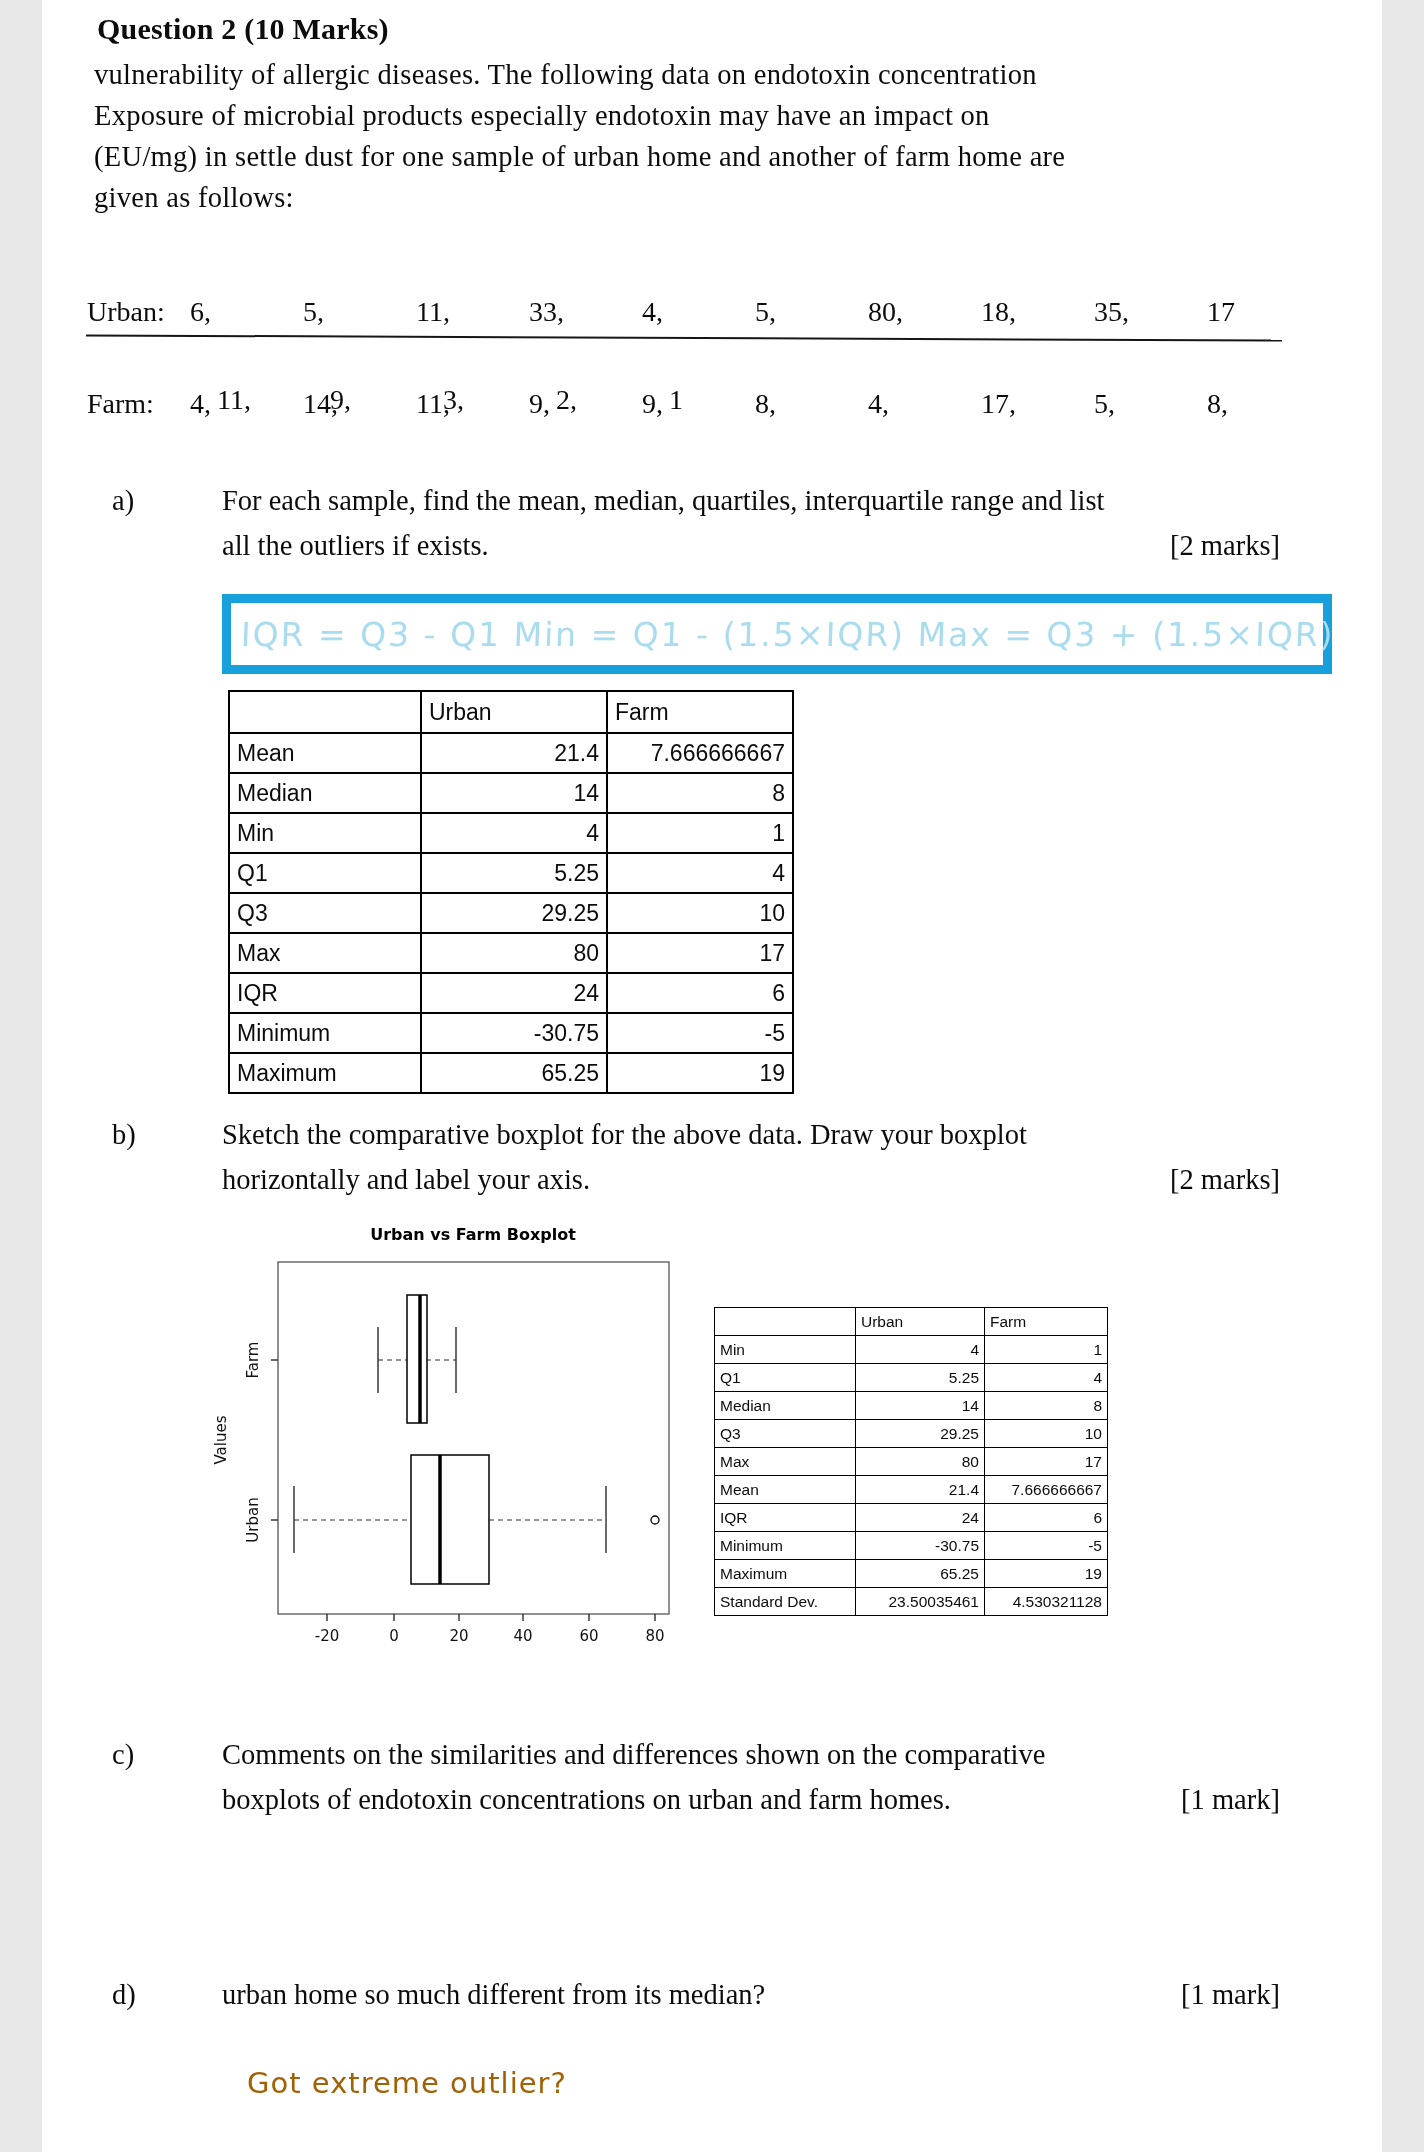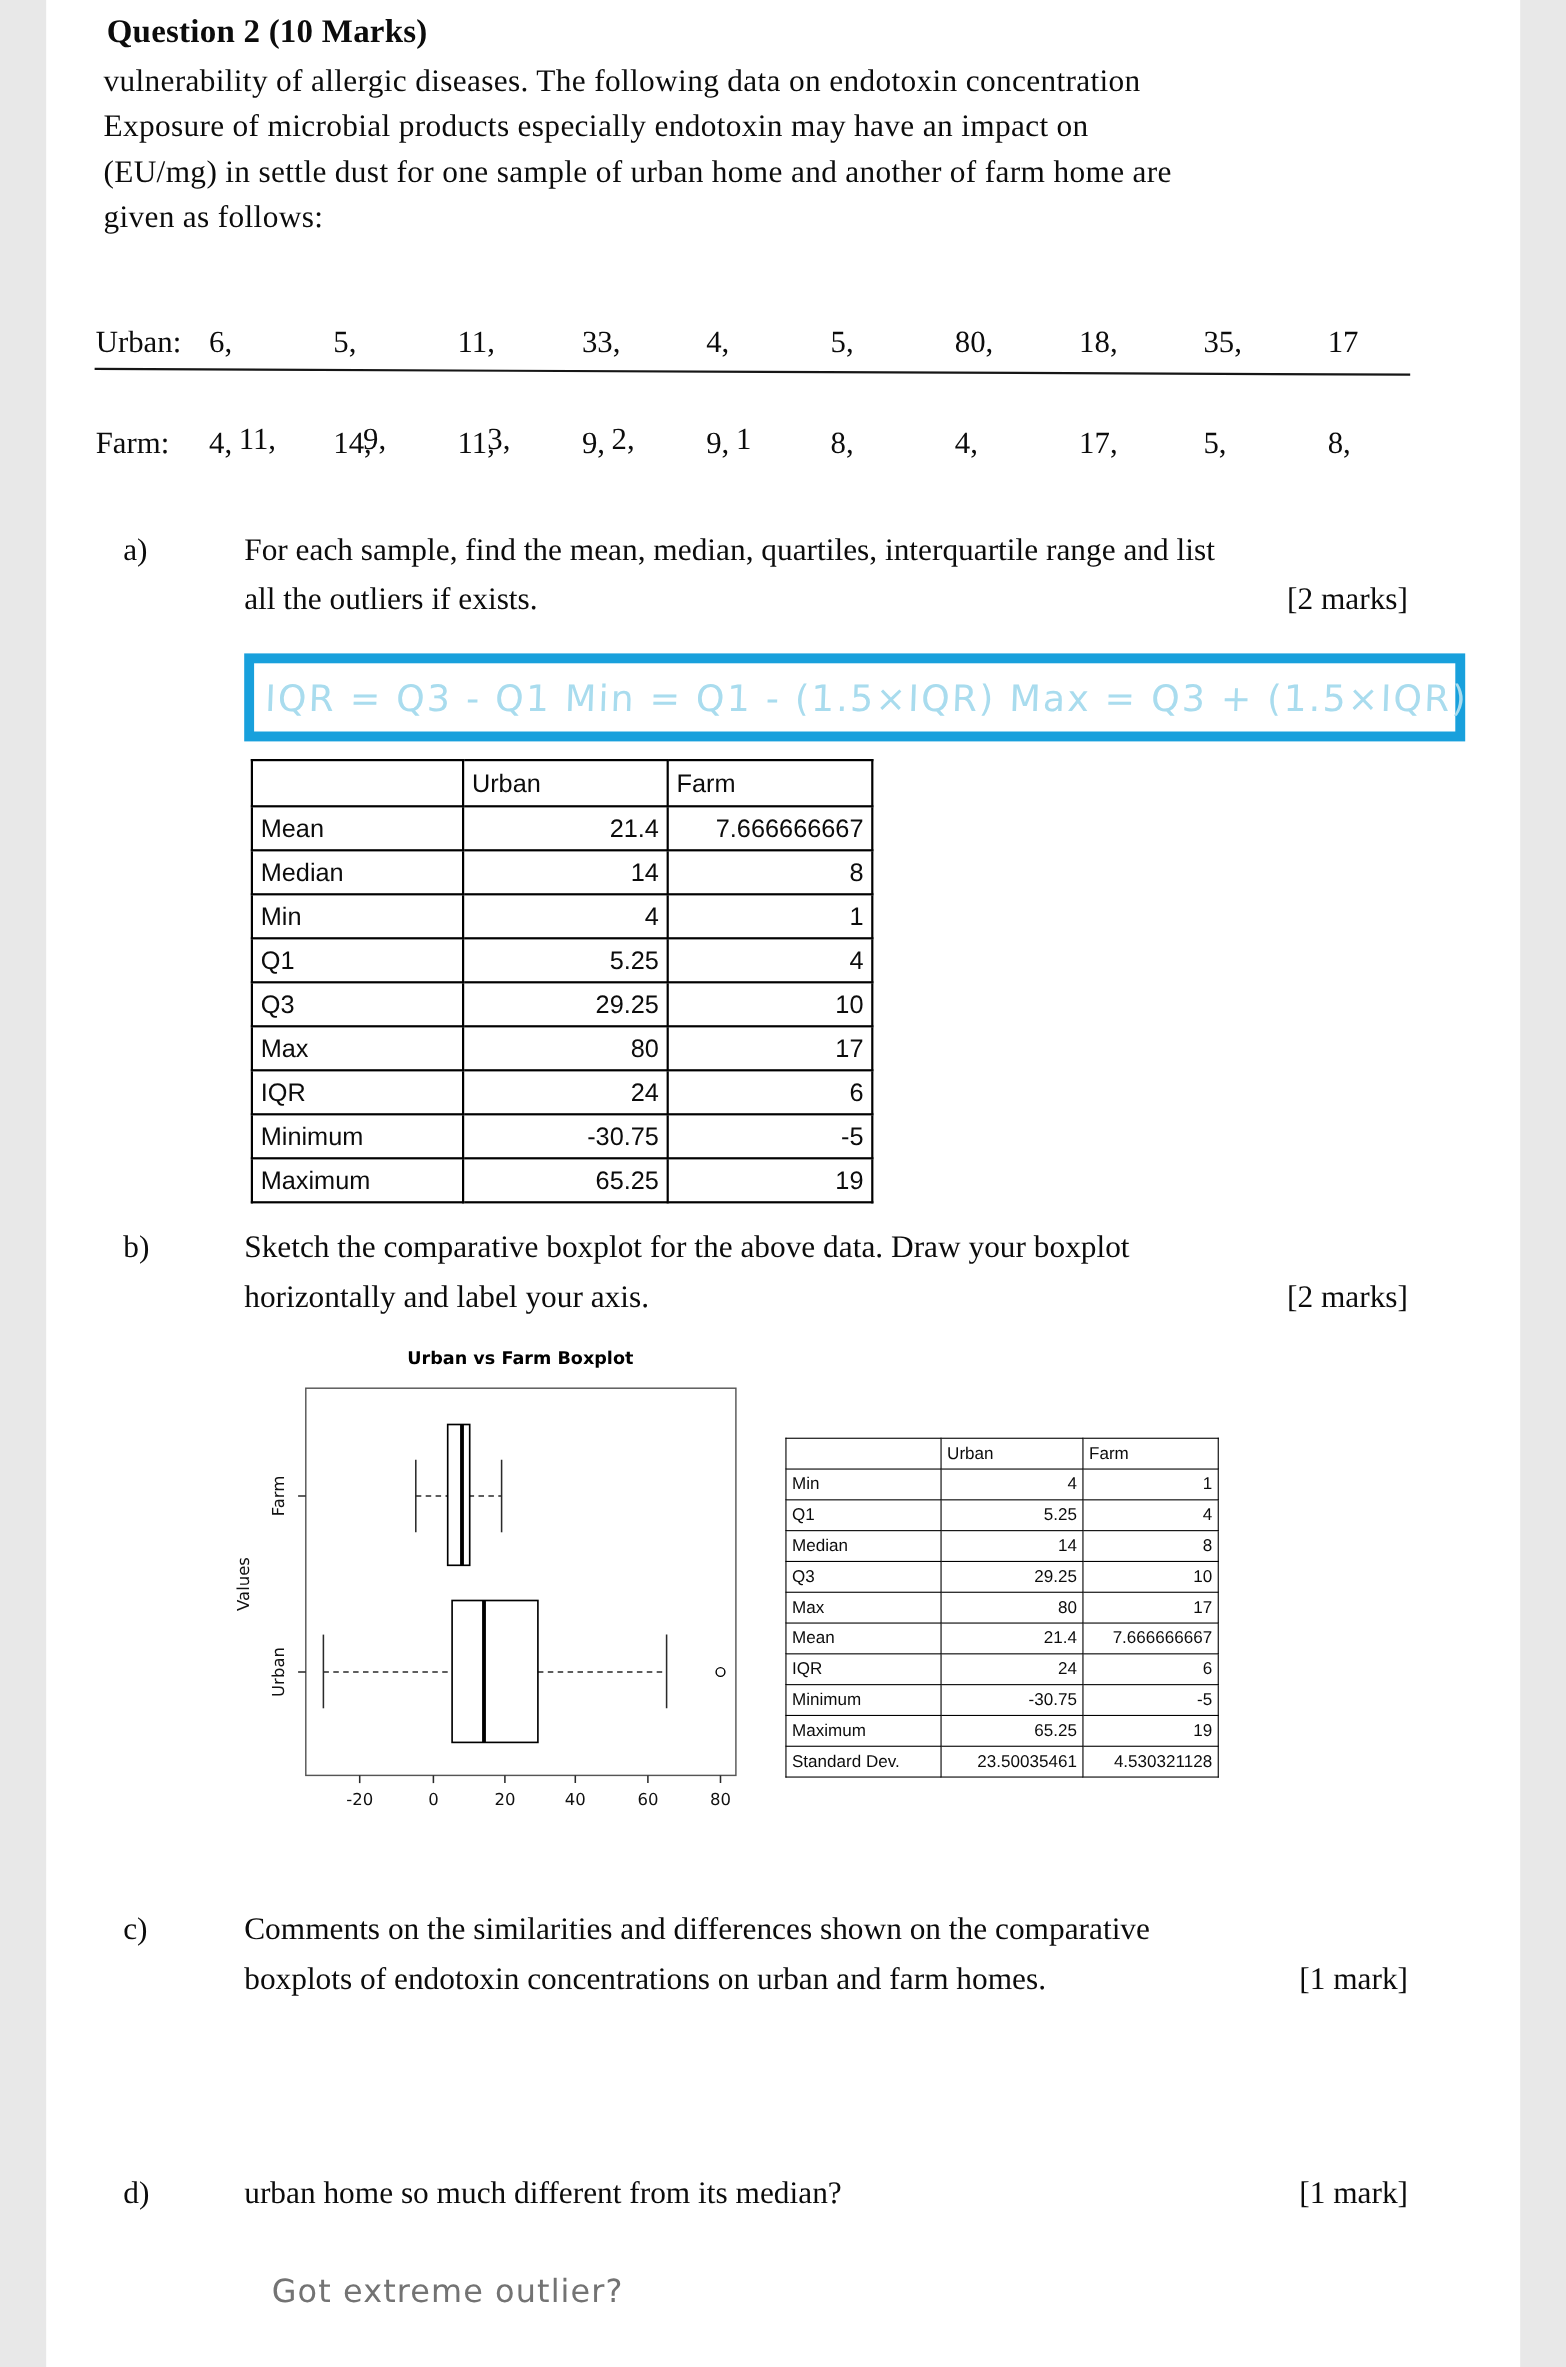--- a/index.html
+++ b/index.html
@@ -50,21 +50,21 @@
   .bp-text{font:15px "DejaVu Sans",sans-serif;fill:#111;}
   .bp-frame{fill:none;stroke:#555;stroke-width:1.3;}
   .bp-line{stroke:#2a2a2a;stroke-width:1.4;}
   .bp-dash{stroke:#2a2a2a;stroke-width:1.2;stroke-dasharray:5 4;}
   .bp-box{fill:#fff;stroke:#000;stroke-width:1.5;}
   .bp-median{stroke:#000;stroke-width:3.5;}
   .bp-outlier{fill:none;stroke:#000;stroke-width:1.3;}
   
   .hand-note{
     position:absolute;left:205px;top:2066px;font-family:"DejaVu Sans",sans-serif;
-    font-size:29px;color:#737373;letter-spacing:1px;
+    font-size:29px;color:#a16207;letter-spacing:1px;
   }
 </style>
 </head>
 <body>
 
 <div class="page">
 
   <div class="q-title">Question 2 (10 Marks)</div>
   <div class="intro">
     <div>vulnerability of allergic diseases. The following data on endotoxin concentration</div>

